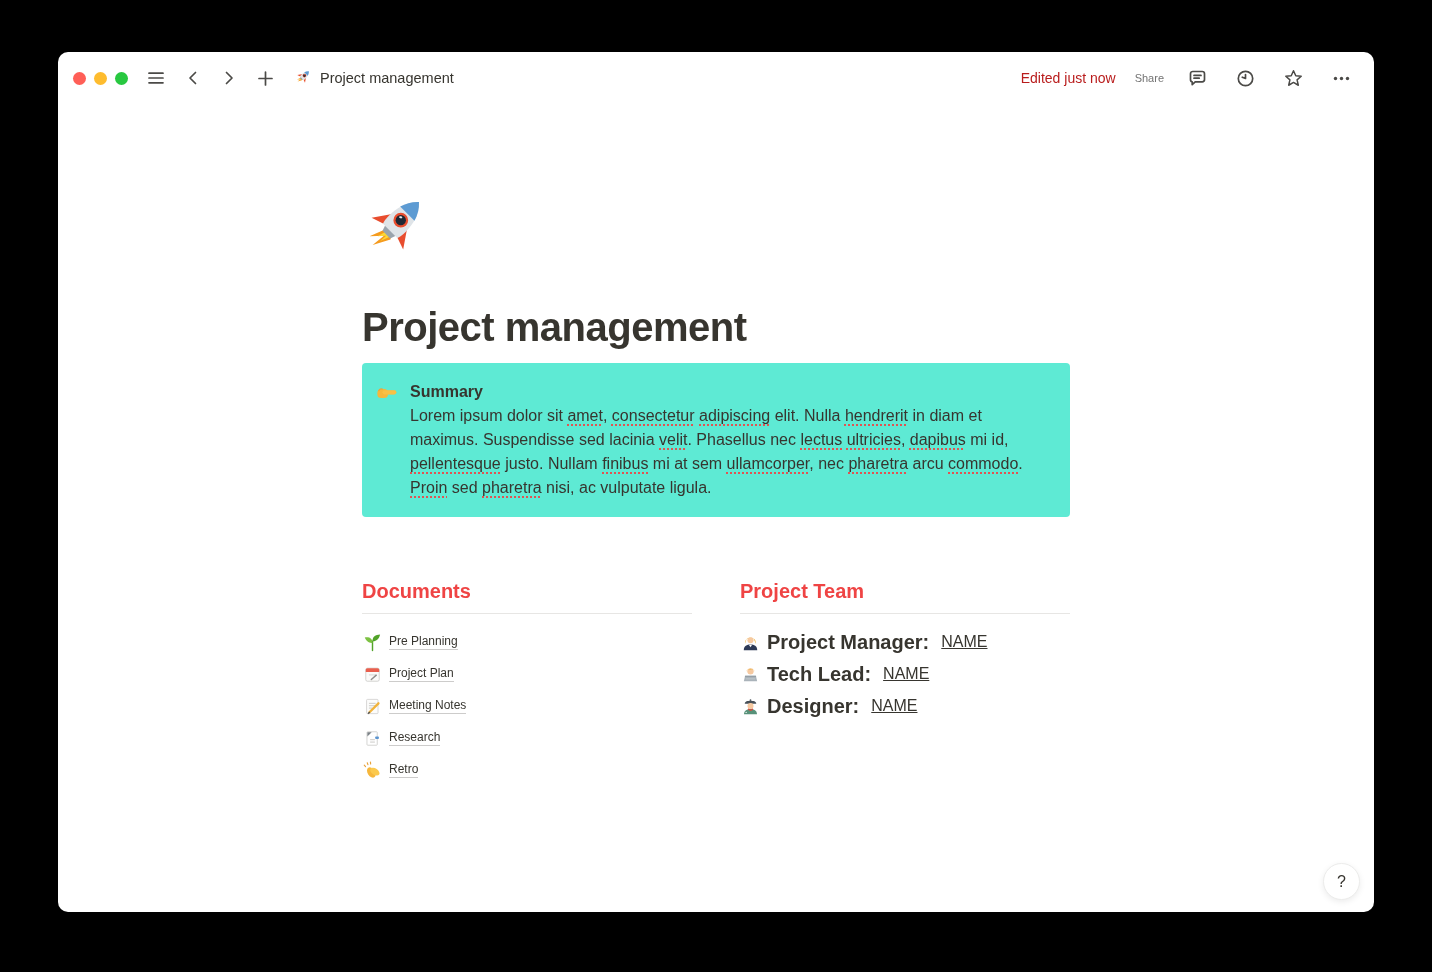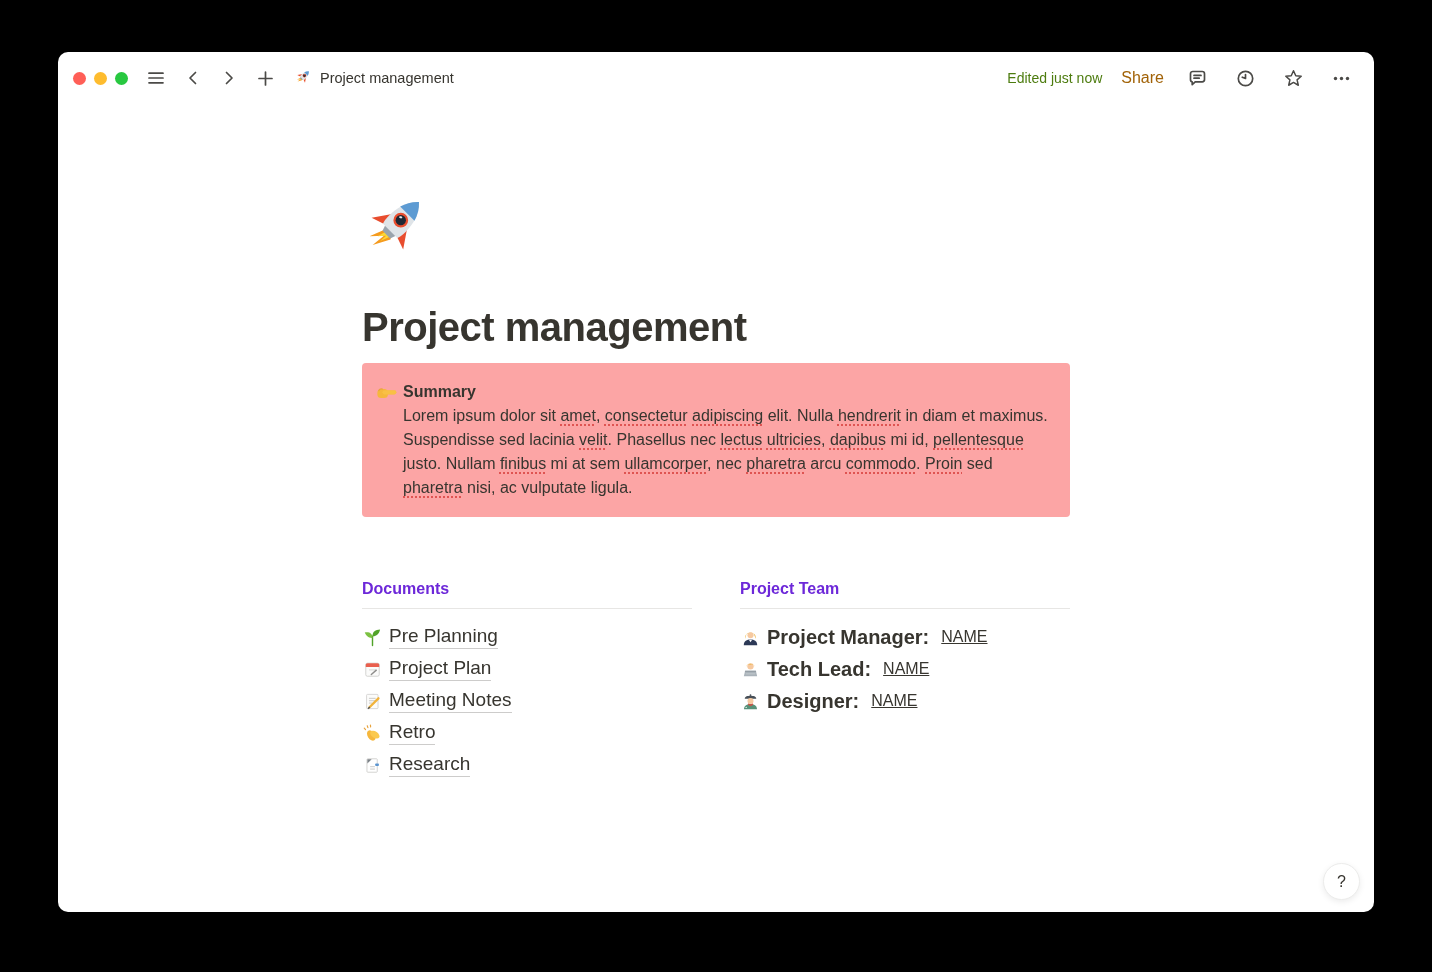--- a/index.html
+++ b/index.html
@@ -18,46 +18,46 @@
   .tl-green  { background:#28c840; }
 
   .tb-btn { border:none; background:transparent; padding:4px; display:flex; align-items:center;
             justify-content:center; cursor:pointer; border-radius:4px; }
   .tb-btn svg { display:block; }
   .tb-left-icons { display:flex; align-items:center; gap:10px; margin-left:14px; }
   .doc-crumb { display:flex; align-items:center; gap:8px; margin-left:16px; }
   .crumb-title { font-size:14.5px; color:#37352f; }
 
   .tb-right { margin-left:auto; display:flex; align-items:center; gap:19px; }
-  .edited { font-size:14px; color:#4d7c0f; }
-  .share  { font-size:16px; color:#a16207; background:none; border:none; cursor:pointer; }
+  .edited { font-size:14px; color:#b91c1c; }
+  .share  { font-size:11px; color:#737373; background:none; border:none; cursor:pointer; }
 
   
   .scroll { height:808px; overflow:hidden; }
   .content { width:708px; margin:0 auto; }
 
   .page-emoji { margin-top:85px; width:70px; height:70px; cursor:pointer; }
   .page-title { margin-top:46px; font-size:40px; font-weight:700; letter-spacing:-0.5px; color:#37352f; }
 
-  .callout { margin-top:13px; background:#fca5a5; border-radius:4px; padding:17px 16px 17px 14px;
-             display:flex; gap:3px; }
+  .callout { margin-top:13px; background:#5eead4; border-radius:4px; padding:17px 16px 17px 14px;
+             display:flex; gap:10px; }
   .callout-icon { flex:0 0 24px; padding-top:1px; }
   .callout-text { font-size:16px; line-height:24px; }
   .callout-heading { font-weight:700; margin-bottom:0px; }
   .squiggle { text-decoration:underline dotted #df5452; text-decoration-thickness:2px; text-underline-offset:3px; }
 
   .columns { margin-top:63px; display:flex; gap:48px; }
   .col { width:330px; }
-  .col-heading { font-size:16px; font-weight:700; color:#6d28d9; padding-bottom:10px; }
+  .col-heading { font-size:20px; font-weight:700; color:#ef4444; padding-bottom:10px; }
   .col-divider { height:1px; background:#e7e6e4; margin-bottom:12px; }
 
   .doc-item, .team-item { display:flex; align-items:center; height:32px; gap:7px; }
   .doc-item { cursor:pointer; }
   .item-icon { flex:0 0 20px; display:flex; align-items:center; justify-content:center; }
-  .doc-label { font-size:19px; color:#37352f; border-bottom:1px solid rgba(55,53,47,0.25); padding-bottom:1px; }
+  .doc-label { font-size:12px; color:#37352f; border-bottom:1px solid rgba(55,53,47,0.25); padding-bottom:1px; }
   .team-role { font-size:20px; font-weight:700; }
   .team-name { font-size:16px; margin-left:5px;text-decoration:underline; }
 
   .help-btn { position:absolute; right:14px; bottom:12px; width:37px; height:37px; border-radius:50%;
               background:#fff; border:1px solid #ececeb; box-shadow:0 2px 6px rgba(0,0,0,0.08);
               font-size:16px; color:#37352f; cursor:pointer; display:flex; align-items:center; justify-content:center; }
 
   .icon-stroke { stroke:#4b4a47; stroke-width:1.7; fill:none; stroke-linecap:round; stroke-linejoin:round; }
 </style>
 </head>
@@ -317,32 +317,32 @@
             <span class="item-icon">
                 <svg width="19" height="19">
                   <use href="#sym-memo"></use>
                 </svg>
               </span>
             <span class="doc-label">Meeting Notes</span>
           </div>
           <div class="doc-item">
             <span class="item-icon">
                 <svg width="19" height="19">
+                  <use href="#sym-bookmark-tabs"></use>
+                </svg>
+              </span>
+            <span class="doc-label">Research</span>
+          </div>
+          <div class="doc-item">
+            <span class="item-icon">
+                <svg width="19" height="19">
                   <use href="#sym-clap"></use>
                 </svg>
               </span>
             <span class="doc-label">Retro</span>
-          </div>
-          <div class="doc-item">
-            <span class="item-icon">
-                <svg width="19" height="19">
-                  <use href="#sym-bookmark-tabs"></use>
-                </svg>
-              </span>
-            <span class="doc-label">Research</span>
           </div>
         </div>
 
         <div class="col">
           <div class="col-heading">Project Team</div>
           <div class="col-divider"></div>
 
           <div class="team-item">
             <span class="item-icon">
                 <svg width="19" height="19">

